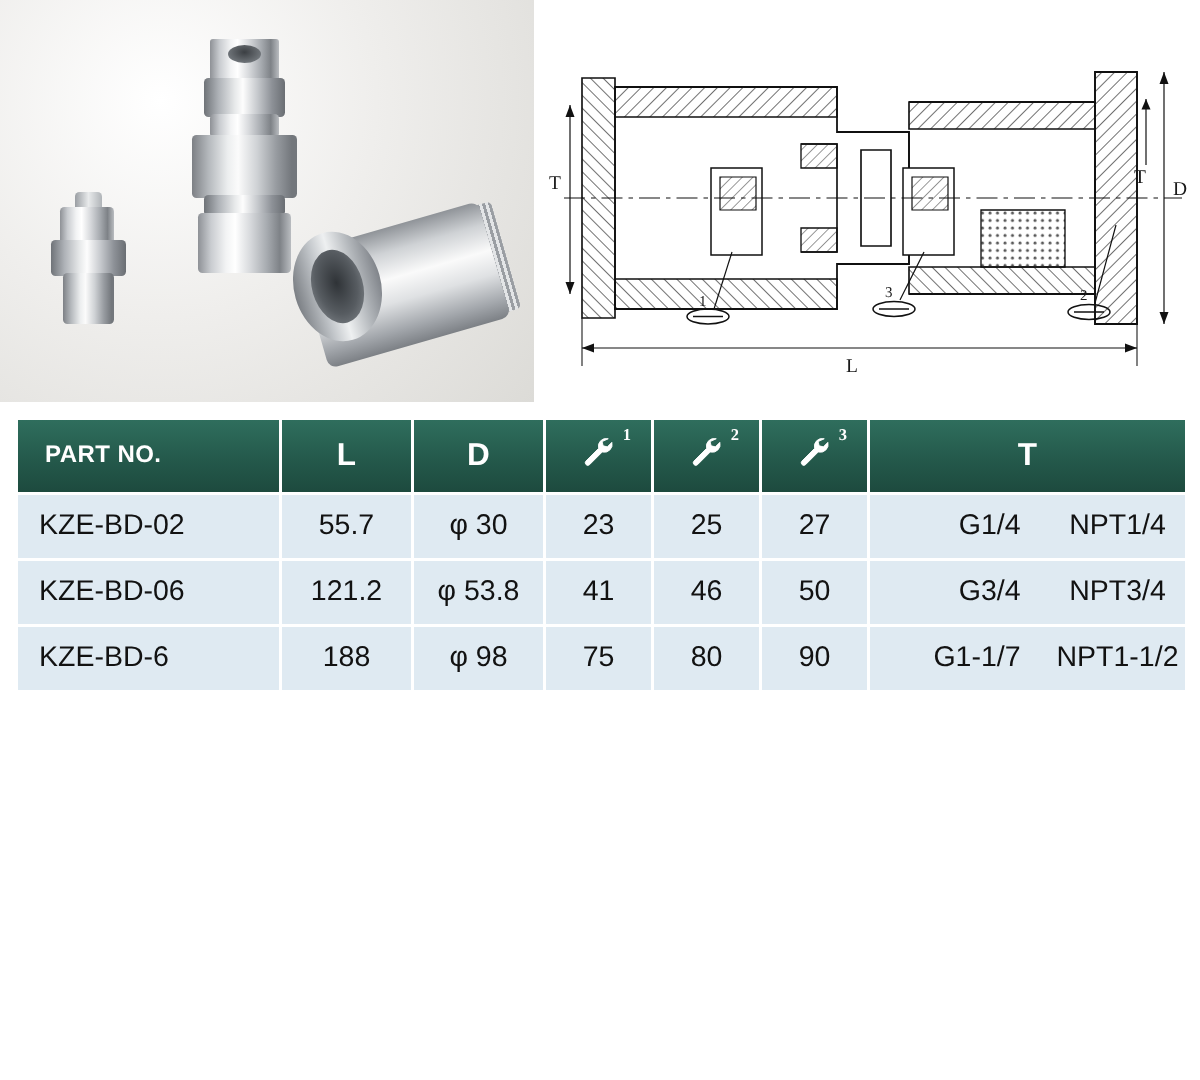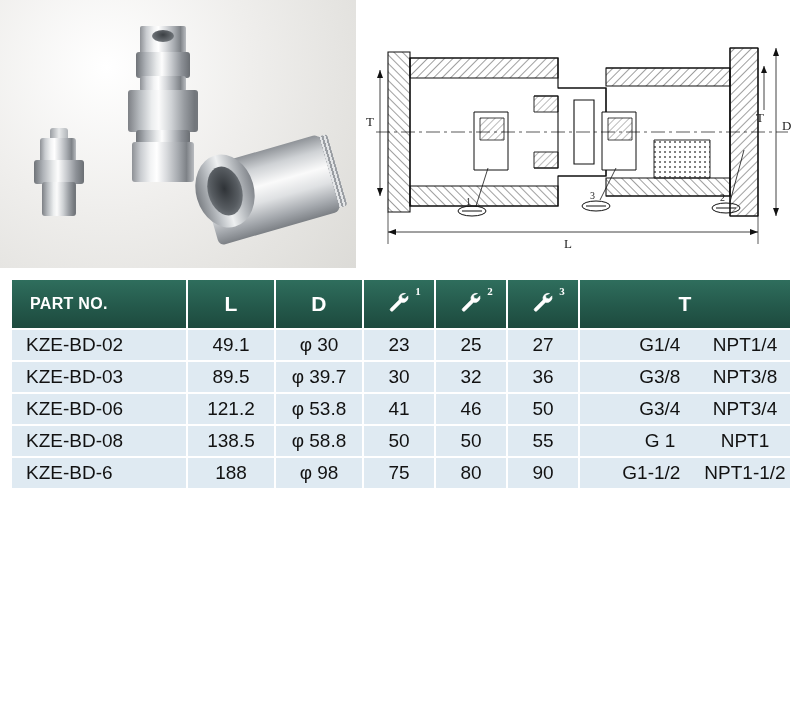--- a/index.html
+++ b/index.html
@@ -118,21 +118,21 @@
     border: 2px solid #ffffff;
     text-align: center;
     letter-spacing: 0.3px;
   }
   table.spec th.partno { text-align: left; padding-left: 18px; font-size: 16px; }
   table.spec td {
     background: #dfeaf2;
     color: #121212;
     font-family: "Liberation Sans", sans-serif;
     font-size: 19px;
-    height: 32px;
+    height: 44px;
     border: 2px solid #ffffff;
     text-align: center;
   }
   table.spec td.partno { text-align: left; padding-left: 14px; font-size: 19px; }
   .wrench-ico {
     display: inline-block;
     position: relative;
     width: 26px; height: 26px;
     vertical-align: middle;
   }
@@ -312,84 +312,56 @@
                 <span class="wrench-sup">3</span>
               </span>
             </span>
           </th>
           <th>T</th>
         </tr>
       </thead>
       <tbody>
         <tr>
           <td class="partno">KZE-BD-02</td>
-          <td>49.1</td>
+          <td>55.7</td>
           <td>φ 30</td>
           <td>23</td>
           <td>25</td>
           <td>27</td>
           <td>
             <div class="t-pair">
               <span>G1/4</span>
               <span>NPT1/4</span>
-            </div>
-          </td>
-        </tr>
-        <tr>
-          <td class="partno">KZE-BD-03</td>
-          <td>89.5</td>
-          <td>φ 39.7</td>
-          <td>30</td>
-          <td>32</td>
-          <td>36</td>
-          <td>
-            <div class="t-pair">
-              <span>G3/8</span>
-              <span>NPT3/8</span>
             </div>
           </td>
         </tr>
         <tr>
           <td class="partno">KZE-BD-06</td>
           <td>121.2</td>
           <td>φ 53.8</td>
           <td>41</td>
           <td>46</td>
           <td>50</td>
           <td>
             <div class="t-pair">
               <span>G3/4</span>
               <span>NPT3/4</span>
             </div>
           </td>
         </tr>
         <tr>
-          <td class="partno">KZE-BD-08</td>
-          <td>138.5</td>
-          <td>φ 58.8</td>
-          <td>50</td>
-          <td>50</td>
-          <td>55</td>
-          <td>
-            <div class="t-pair">
-              <span>G 1</span>
-              <span>NPT1</span>
-            </div>
-          </td>
-        </tr>
-        <tr>
           <td class="partno">KZE-BD-6</td>
           <td>188</td>
           <td>φ 98</td>
           <td>75</td>
           <td>80</td>
           <td>90</td>
           <td>
             <div class="t-pair">
-              <span>G1-1/2</span>
+              <span>G1-1/7</span>
               <span>NPT1-1/2</span>
             </div>
           </td>
         </tr>
       </tbody>
     </table>
   </div>
 
 </div>
 

